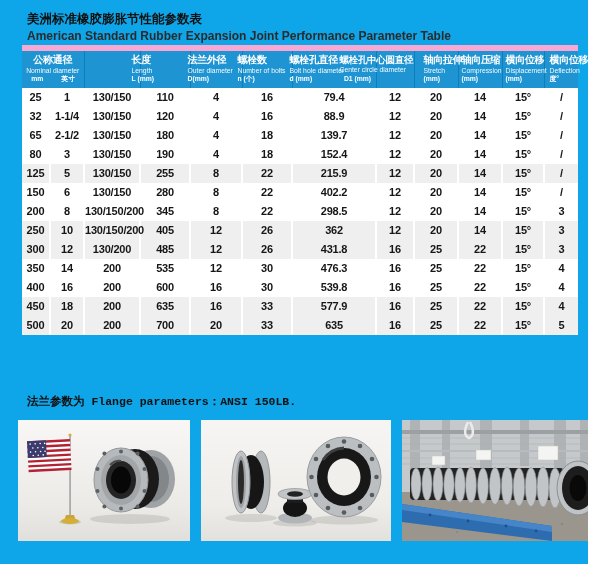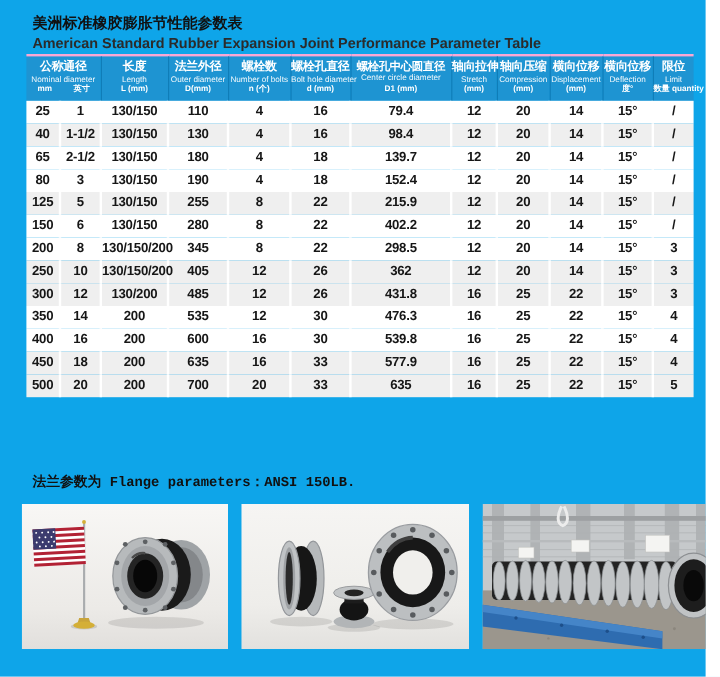--- a/index.html
+++ b/index.html
@@ -9,23 +9,23 @@
     font-family:"Liberation Sans","DejaVu Sans",sans-serif; overflow:hidden;
   }
   .title-block { position:absolute; left:27px; top:12px; }
   .title-cn { font-size:12.5px; font-weight:700; color:#111; line-height:1.25; }
   .title-en { font-size:12px; font-weight:700; color:#2b2b2b; line-height:1.35; }
 
   table.param { position:absolute; left:22px; top:45px; width:556px;
     border-collapse:collapse; table-layout:fixed; }
   thead th {
     background:#1e94d2; color:#ffffff; vertical-align:middle;
-    padding:3px 0 4px 0; border-top:2px solid #f9a8d4;margin-left:29px;
+    padding:3px 0 4px 0; border-top:6px solid #f9a8d4;margin-left:29px;
   }
-  thead th + th { border-left:1px solid #0f7db8; }
+  thead th + th { border-left:1px solid #0f7db8;padding-left:47px; }
   th .cn  { display:block; font-size:10px; font-weight:700; letter-spacing:-0.3px; white-space:nowrap; line-height:1.25; }
   th .en  { display:block; font-size:6.8px; font-weight:400; white-space:nowrap; line-height:1.25; opacity:.95; }
   th .unit{ display:block; font-size:6.8px; font-weight:700; white-space:nowrap; line-height:1.3; }
   th .units-split { display:flex; }
   th .units-split span { flex:1; font-size:6.8px; font-weight:700; line-height:1.3; }
   tbody td {
     height:19px; text-align:center; vertical-align:middle;
     font-size:11px; font-weight:700; color:#161616; background:#ffffff;
     white-space:nowrap; letter-spacing:-0.2px;
   }
@@ -136,28 +136,28 @@
           <td>110</td>
           <td>4</td>
           <td>16</td>
           <td>79.4</td>
           <td>12</td>
           <td>20</td>
           <td>14</td>
           <td>15°</td>
           <td>/</td>
         </tr>
-        <tr class="stripe">
-          <td>40</td>
-          <td>1-1/2</td>
+        <tr>
+          <td>32</td>
+          <td>1-1/4</td>
           <td>130/150</td>
-          <td>130</td>
-          <td>4</td>
-          <td>16</td>
-          <td>98.4</td>
+          <td>120</td>
+          <td>4</td>
+          <td>16</td>
+          <td>88.9</td>
           <td>12</td>
           <td>20</td>
           <td>14</td>
           <td>15°</td>
           <td>/</td>
         </tr>
         <tr>
           <td>65</td>
           <td>2-1/2</td>
           <td>130/150</td>

